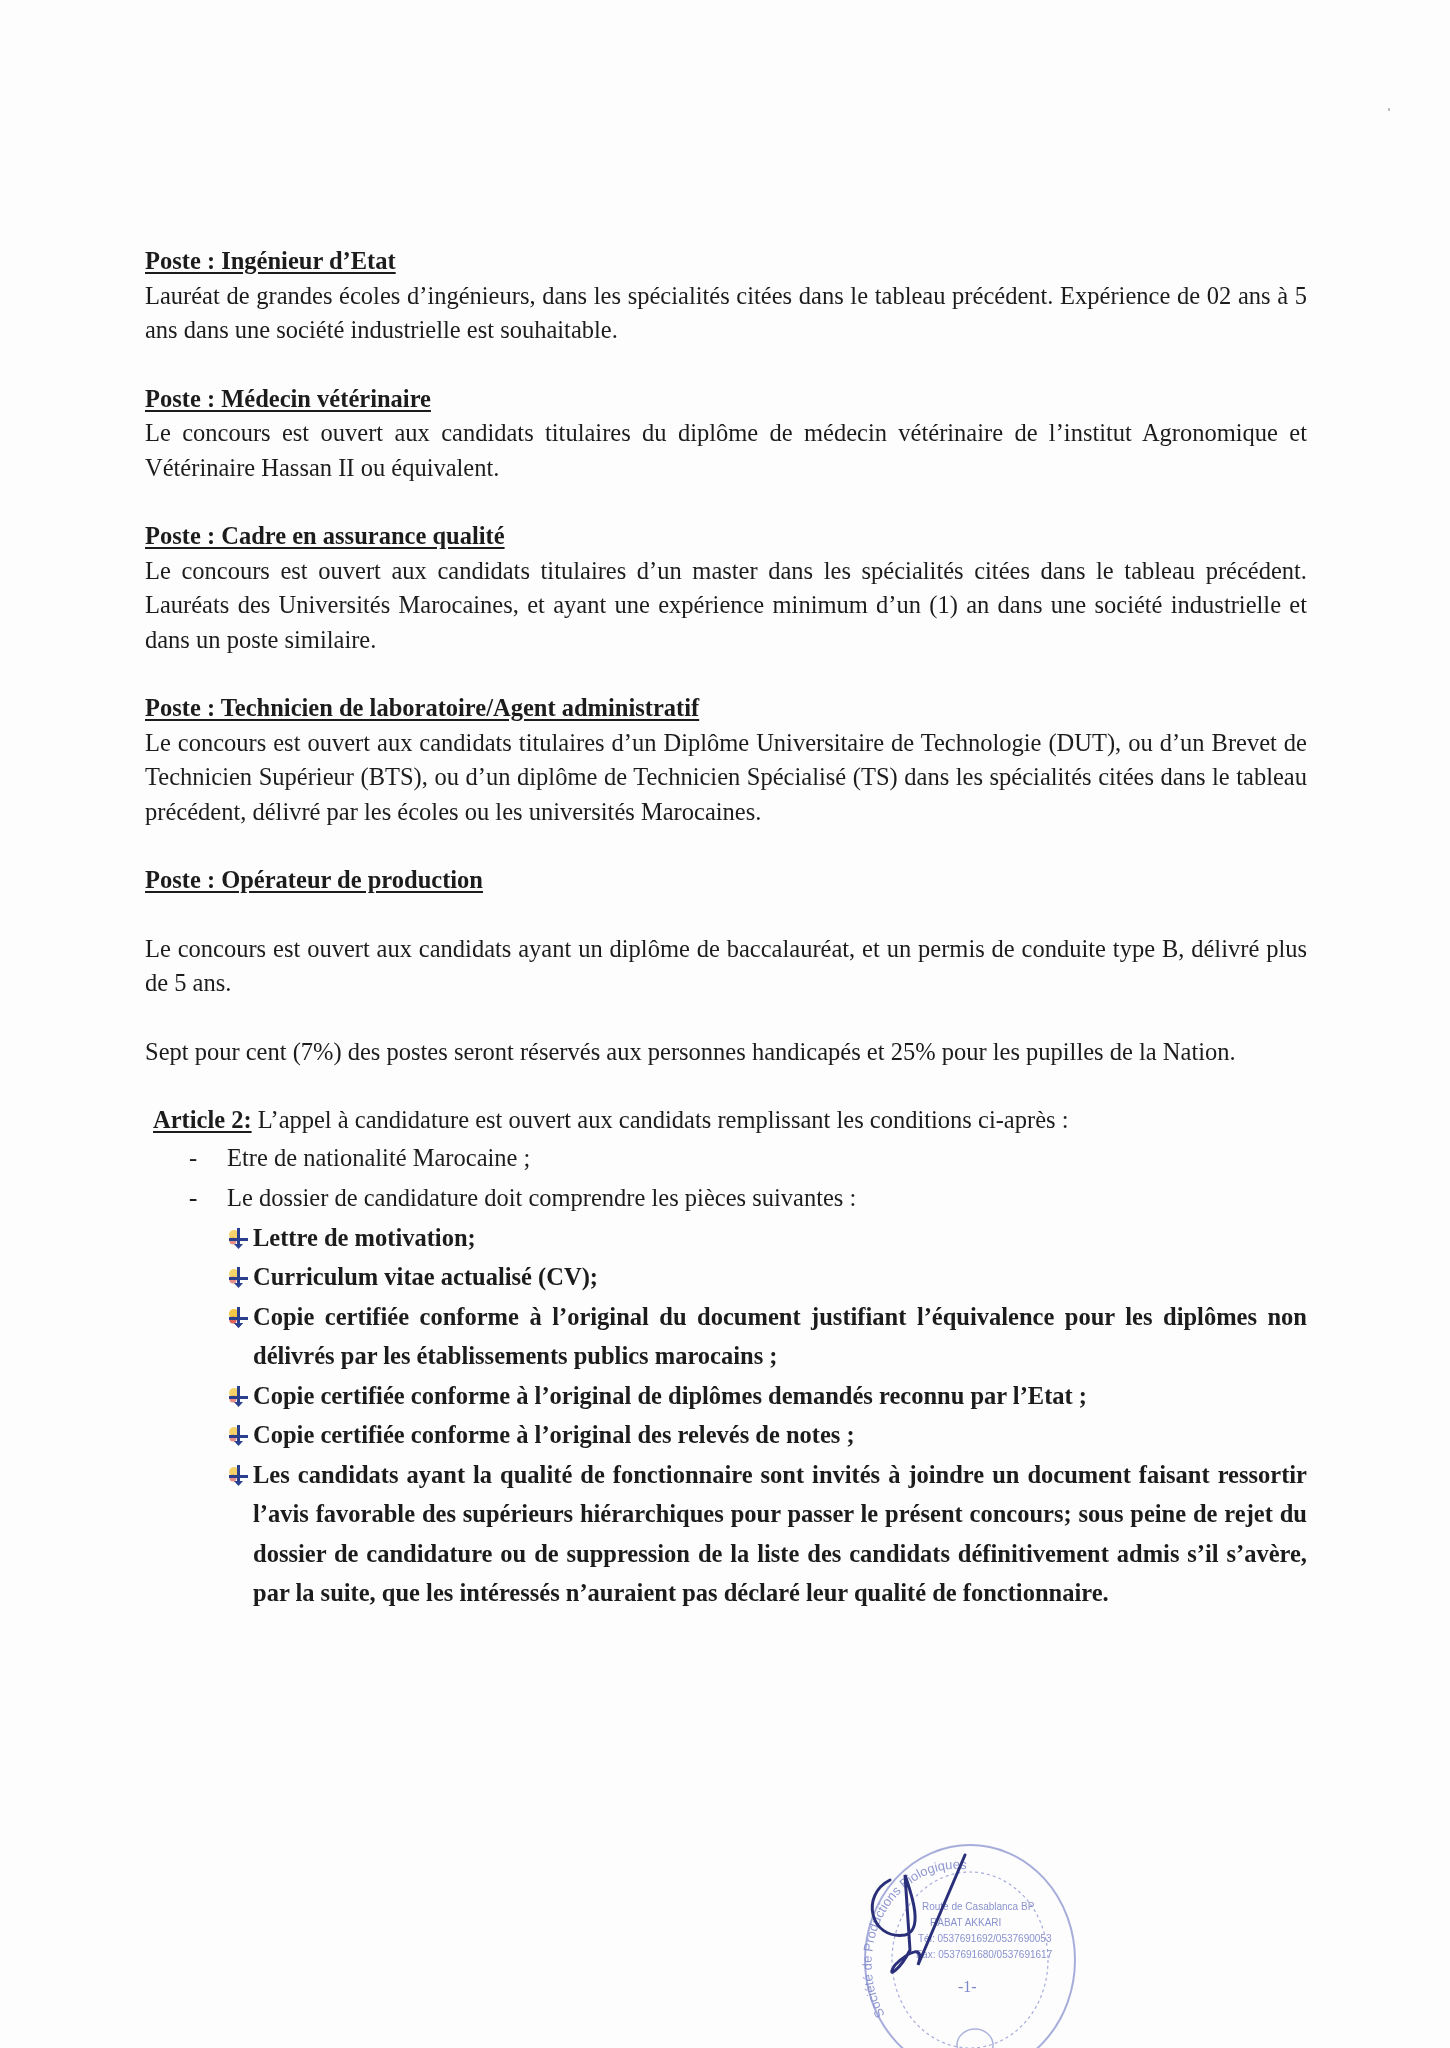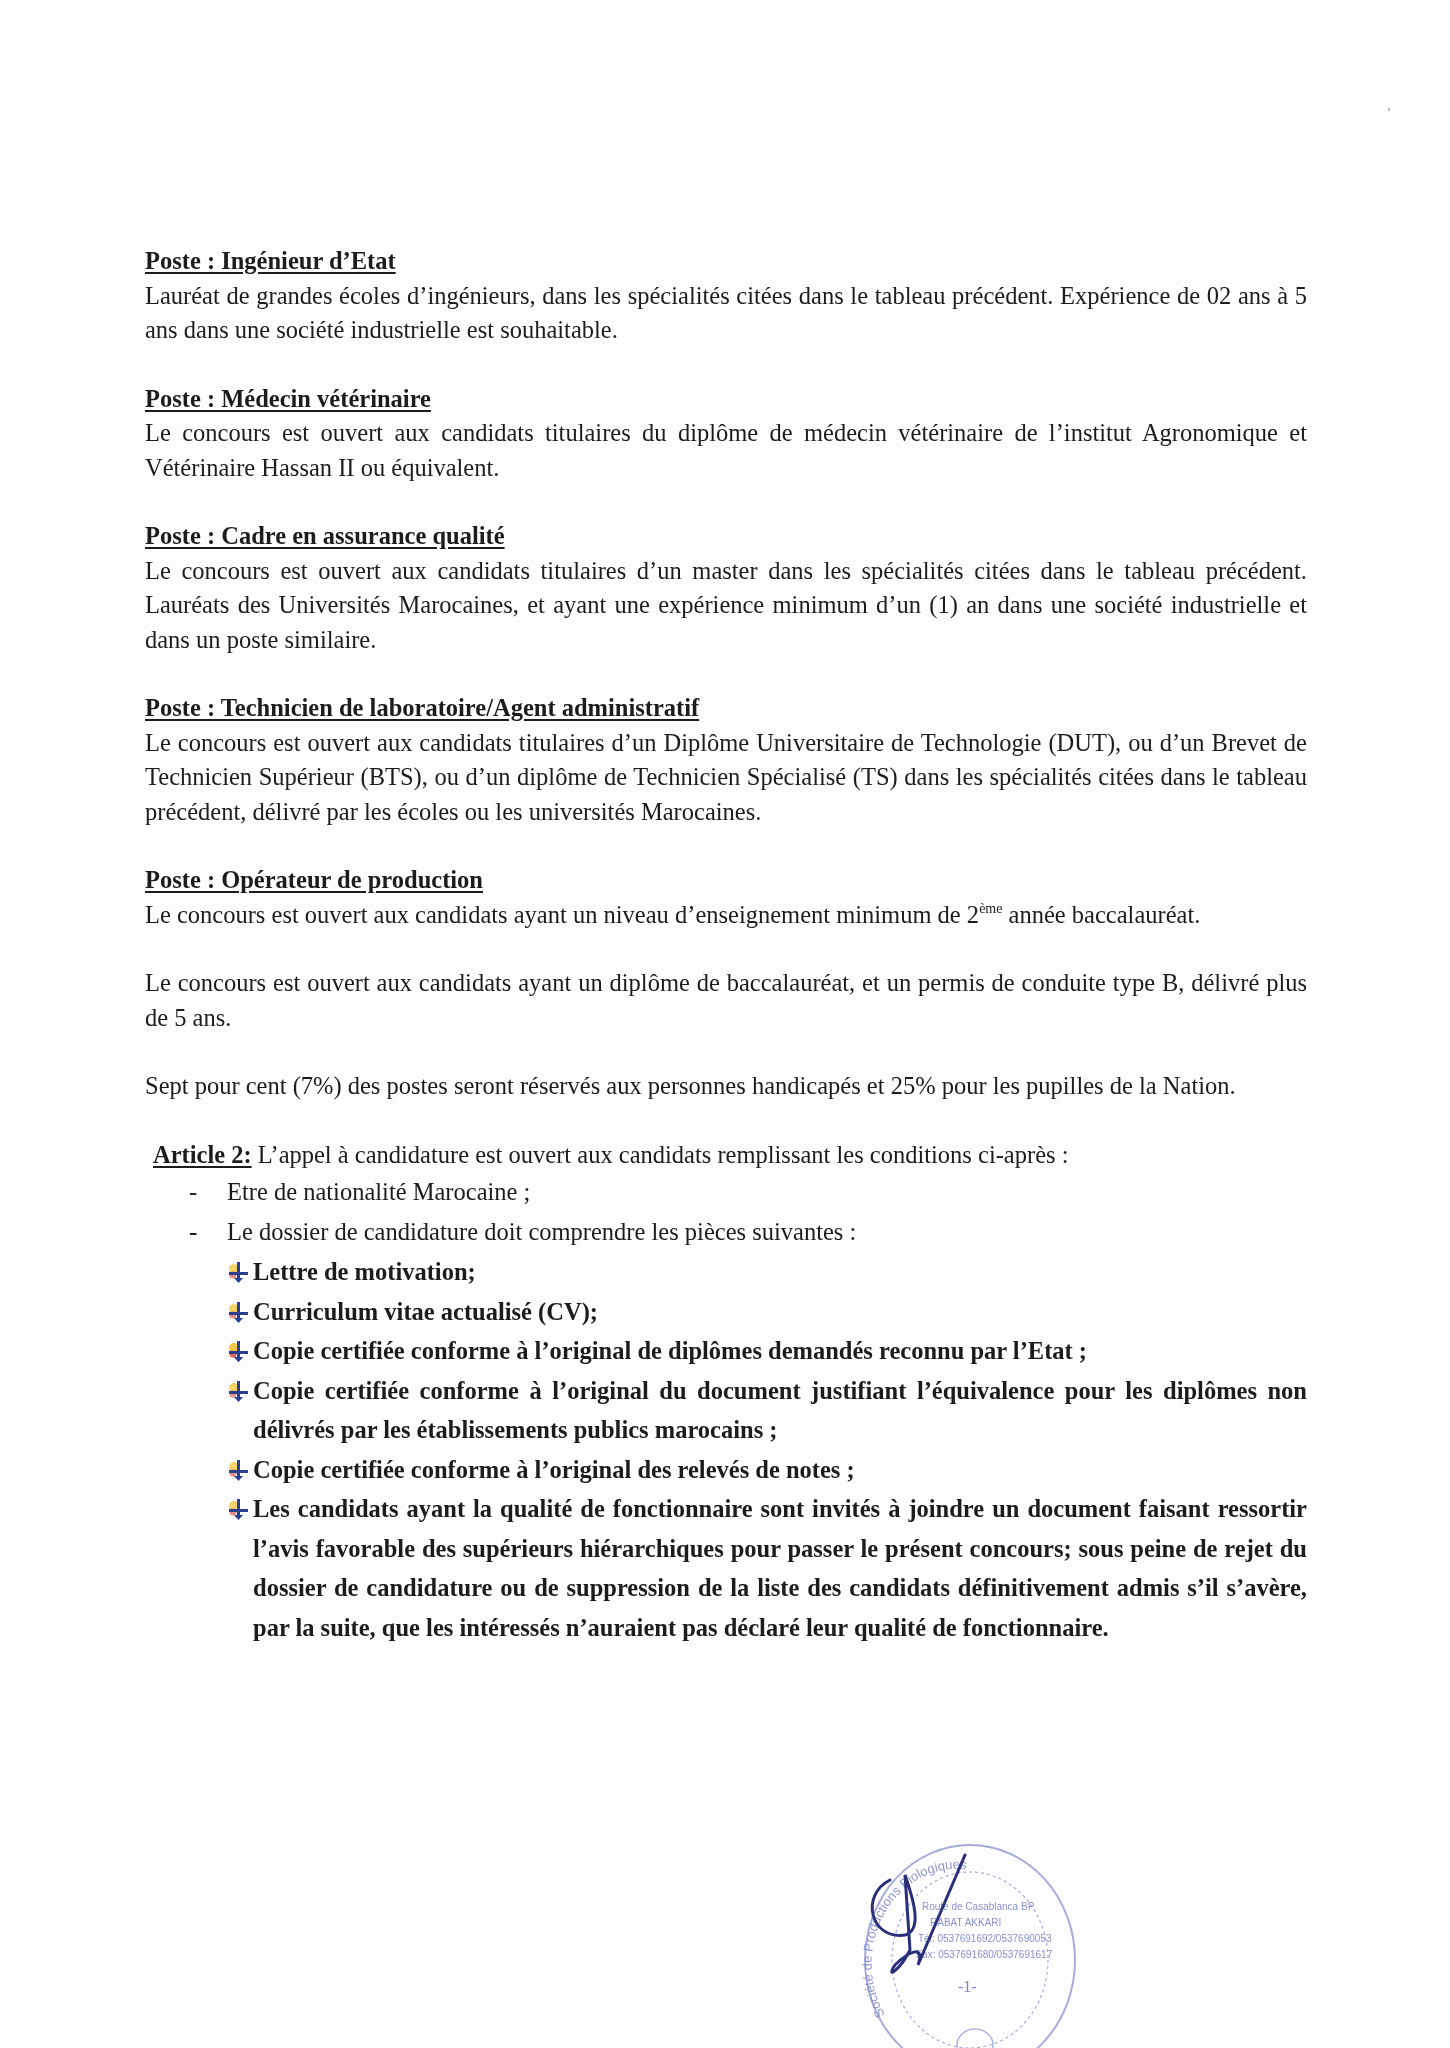--- a/index.html
+++ b/index.html
@@ -115,21 +115,20 @@
     <p class="body-text">Le concours est ouvert aux candidats titulaires d’un master dans les spécialités citées dans le tableau précédent. Lauréats des Universités Marocaines, et ayant une expérience minimum d’un (1) an dans une société industrielle et dans un poste similaire.</p>
   </div>
 
   <div class="section">
     <div class="heading">Poste : Technicien de laboratoire/Agent administratif</div>
     <p class="body-text">Le concours est ouvert aux candidats titulaires d’un Diplôme Universitaire de Technologie (DUT), ou d’un Brevet de Technicien Supérieur (BTS), ou d’un diplôme de Technicien Spécialisé (TS) dans les spécialités citées dans le tableau précédent, délivré par les écoles ou les universités Marocaines.</p>
   </div>
 
   <div class="section">
     <div class="heading">Poste : Opérateur de production</div>
-    <p class="body-text"><span>Le concours est ouvert aux candidats ayant un niveau d’enseignement minimum de 2</span><span class="sup">ème</span><span> année baccalauréat.</span></p>
   </div>
 
   <div class="section">
     <p class="body-text">Le concours est ouvert aux candidats ayant un diplôme de baccalauréat, et un permis de conduite type B, délivré plus de 5 ans.</p>
   </div>
 
   <div class="section">
     <p class="body-text">Sept pour cent (7%) des postes seront réservés aux personnes handicapés et 25% pour les pupilles de la Nation.</p>
   </div>
 
@@ -179,31 +178,31 @@
               </svg>
           </li>
           <li>
             <svg class="arrow-icon" viewBox="0 0 22 22">
                 <circle cx="7" cy="8" r="5" fill="#f2c43a" opacity="0.75"></circle>
                 <circle cx="6" cy="14" r="3.5" fill="#d9473a" opacity="0.6"></circle>
                 <rect x="10" y="1" width="3" height="18" fill="#2b3f8f"></rect>
                 <rect x="2" y="11" width="19" height="3" fill="#2b3f8f"></rect>
                 <polygon points="7,17 16,17 11.5,22" fill="#2b3f8f"></polygon>
               </svg>
+            <span>Copie certifiée conforme à l’original du document justifiant l’équivalence pour les diplômes non délivrés par les établissements publics marocains ;</span>
+          </li>
+          <li>
+            <svg class="arrow-icon" viewBox="0 0 22 22">
+                <circle cx="7" cy="8" r="5" fill="#f2c43a" opacity="0.75"></circle>
+                <circle cx="6" cy="14" r="3.5" fill="#d9473a" opacity="0.6"></circle>
+                <rect x="10" y="1" width="3" height="18" fill="#2b3f8f"></rect>
+                <rect x="2" y="11" width="19" height="3" fill="#2b3f8f"></rect>
+                <polygon points="7,17 16,17 11.5,22" fill="#2b3f8f"></polygon>
+              </svg>
             <span>Copie certifiée conforme à l’original de diplômes demandés reconnu par l’Etat ;</span>
-          </li>
-          <li>
-            <svg class="arrow-icon" viewBox="0 0 22 22">
-                <circle cx="7" cy="8" r="5" fill="#f2c43a" opacity="0.75"></circle>
-                <circle cx="6" cy="14" r="3.5" fill="#d9473a" opacity="0.6"></circle>
-                <rect x="10" y="1" width="3" height="18" fill="#2b3f8f"></rect>
-                <rect x="2" y="11" width="19" height="3" fill="#2b3f8f"></rect>
-                <polygon points="7,17 16,17 11.5,22" fill="#2b3f8f"></polygon>
-              </svg>
-            <span>Copie certifiée conforme à l’original du document justifiant l’équivalence pour les diplômes non délivrés par les établissements publics marocains ;</span>
           </li>
           <li>
             <svg class="arrow-icon" viewBox="0 0 22 22">
                 <circle cx="7" cy="8" r="5" fill="#f2c43a" opacity="0.75"></circle>
                 <circle cx="6" cy="14" r="3.5" fill="#d9473a" opacity="0.6"></circle>
                 <rect x="10" y="1" width="3" height="18" fill="#2b3f8f"></rect>
                 <rect x="2" y="11" width="19" height="3" fill="#2b3f8f"></rect>
                 <polygon points="7,17 16,17 11.5,22" fill="#2b3f8f"></polygon>
               </svg>
             <span>Copie certifiée conforme à l’original des relevés de notes ;</span>

